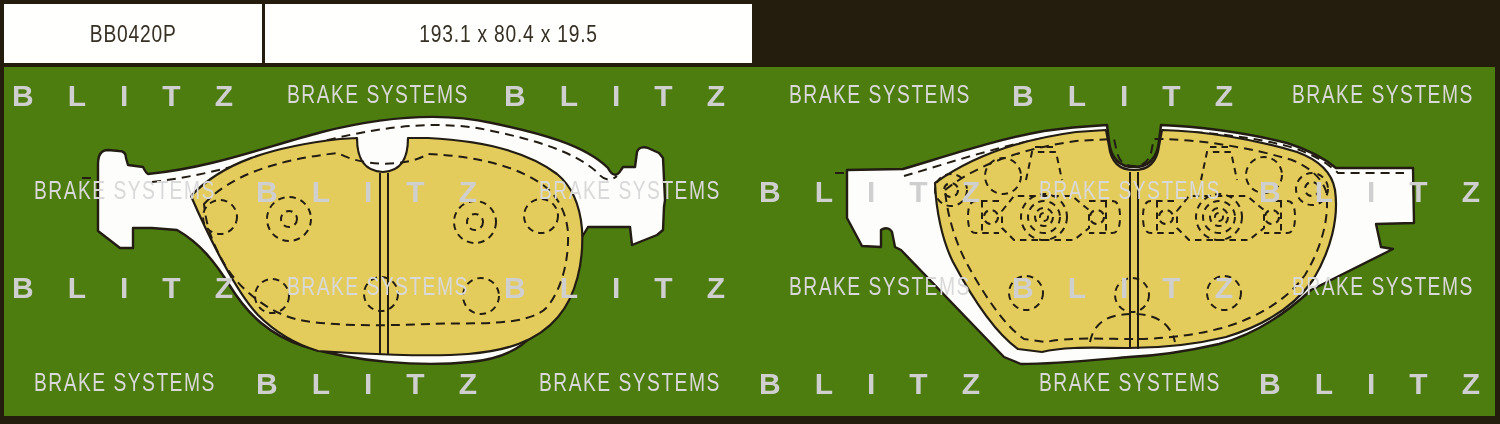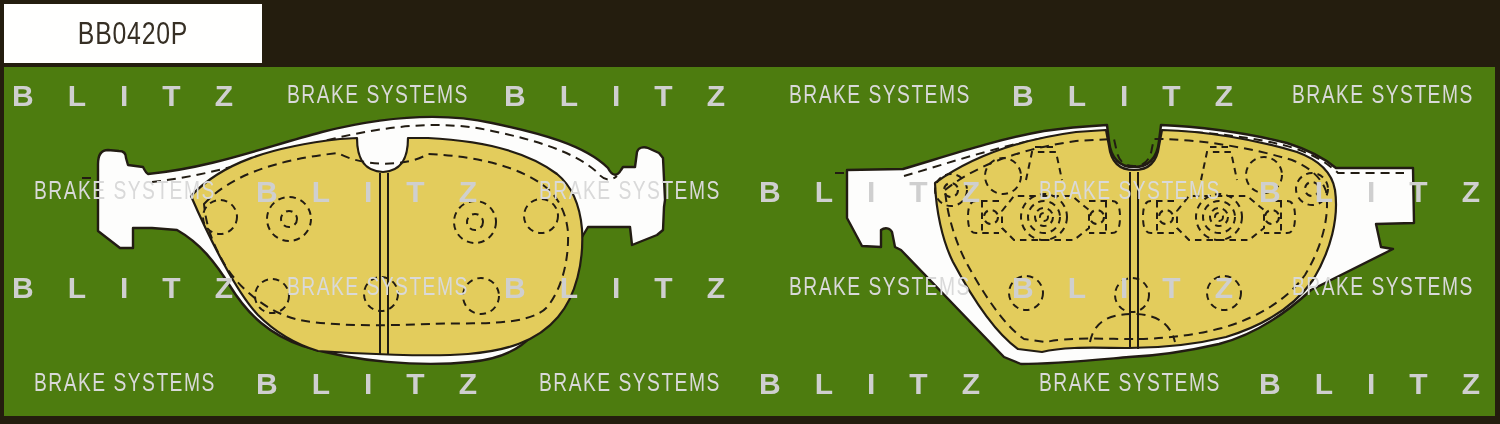--- a/index.html
+++ b/index.html
@@ -9,21 +9,21 @@
     font-family:"Liberation Sans",sans-serif;
     overflow:hidden;
   }
   
   #header{
     position:absolute;left:4px;top:4px;width:1491px;height:59px;
     display:flex;background:var(--frame,#241d0e);
   }
   .hcell{
     background:#fffffe;height:59px;display:flex;align-items:center;justify-content:center;
-    color:var(--ink,#362f24);font-size:31px;font-weight:400;white-space:nowrap;
+    color:var(--ink,#362f24);font-size:24px;font-weight:400;white-space:nowrap;
   }
   .hcell .ht{display:inline-block;transform:scaleX(0.8);letter-spacing:1px;}
   #cell-part{width:258px;margin-right:3px;}
   #cell-dim-left{width:487px;margin-right:3px;}
   #cell-dim-right{width:740px;}
   
   #main{
     position:absolute;left:4px;top:67px;width:1491px;height:349px;
     background:#4d7c0f;overflow:hidden;
   }
@@ -48,20 +48,23 @@
   .solid{fill:none;stroke:var(--line,#221c13);stroke-width:2;}
 </style>
 </head>
 <body>
 
 <div id="frame" style="--frame: #241d0e; --ink: #362f24; --line: #221c13; --pad: #e3cc5c; --wm1: #cfcfcf; --wm2: #d9d9d9;">
 
   <div id="header">
     <div class="hcell" id="cell-part">
       <span class="ht">BB0420P</span>
+    </div>
+    <div class="hcell" id="cell-dim-left">
+      <span class="ht">193.1 x 80.4 x 19.5</span>
     </div>
   </div>
 
   <div id="main">
 
     <svg id="drawing-left" class="drawing" width="610" height="270" viewBox="80 103 610 270" xmlns="http://www.w3.org/2000/svg">
       <g>
         <path class="plate" d="M 98,164 C 98,155 101,150 108,150 L 119,151 C 124,151 126,153 126,158
           L 128,165 L 143,167 C 145,171 146,173 148,174
           C 210,168 262,148 322,132 C 382,117 442,112 492,123 C 540,133 585,145 608,168

